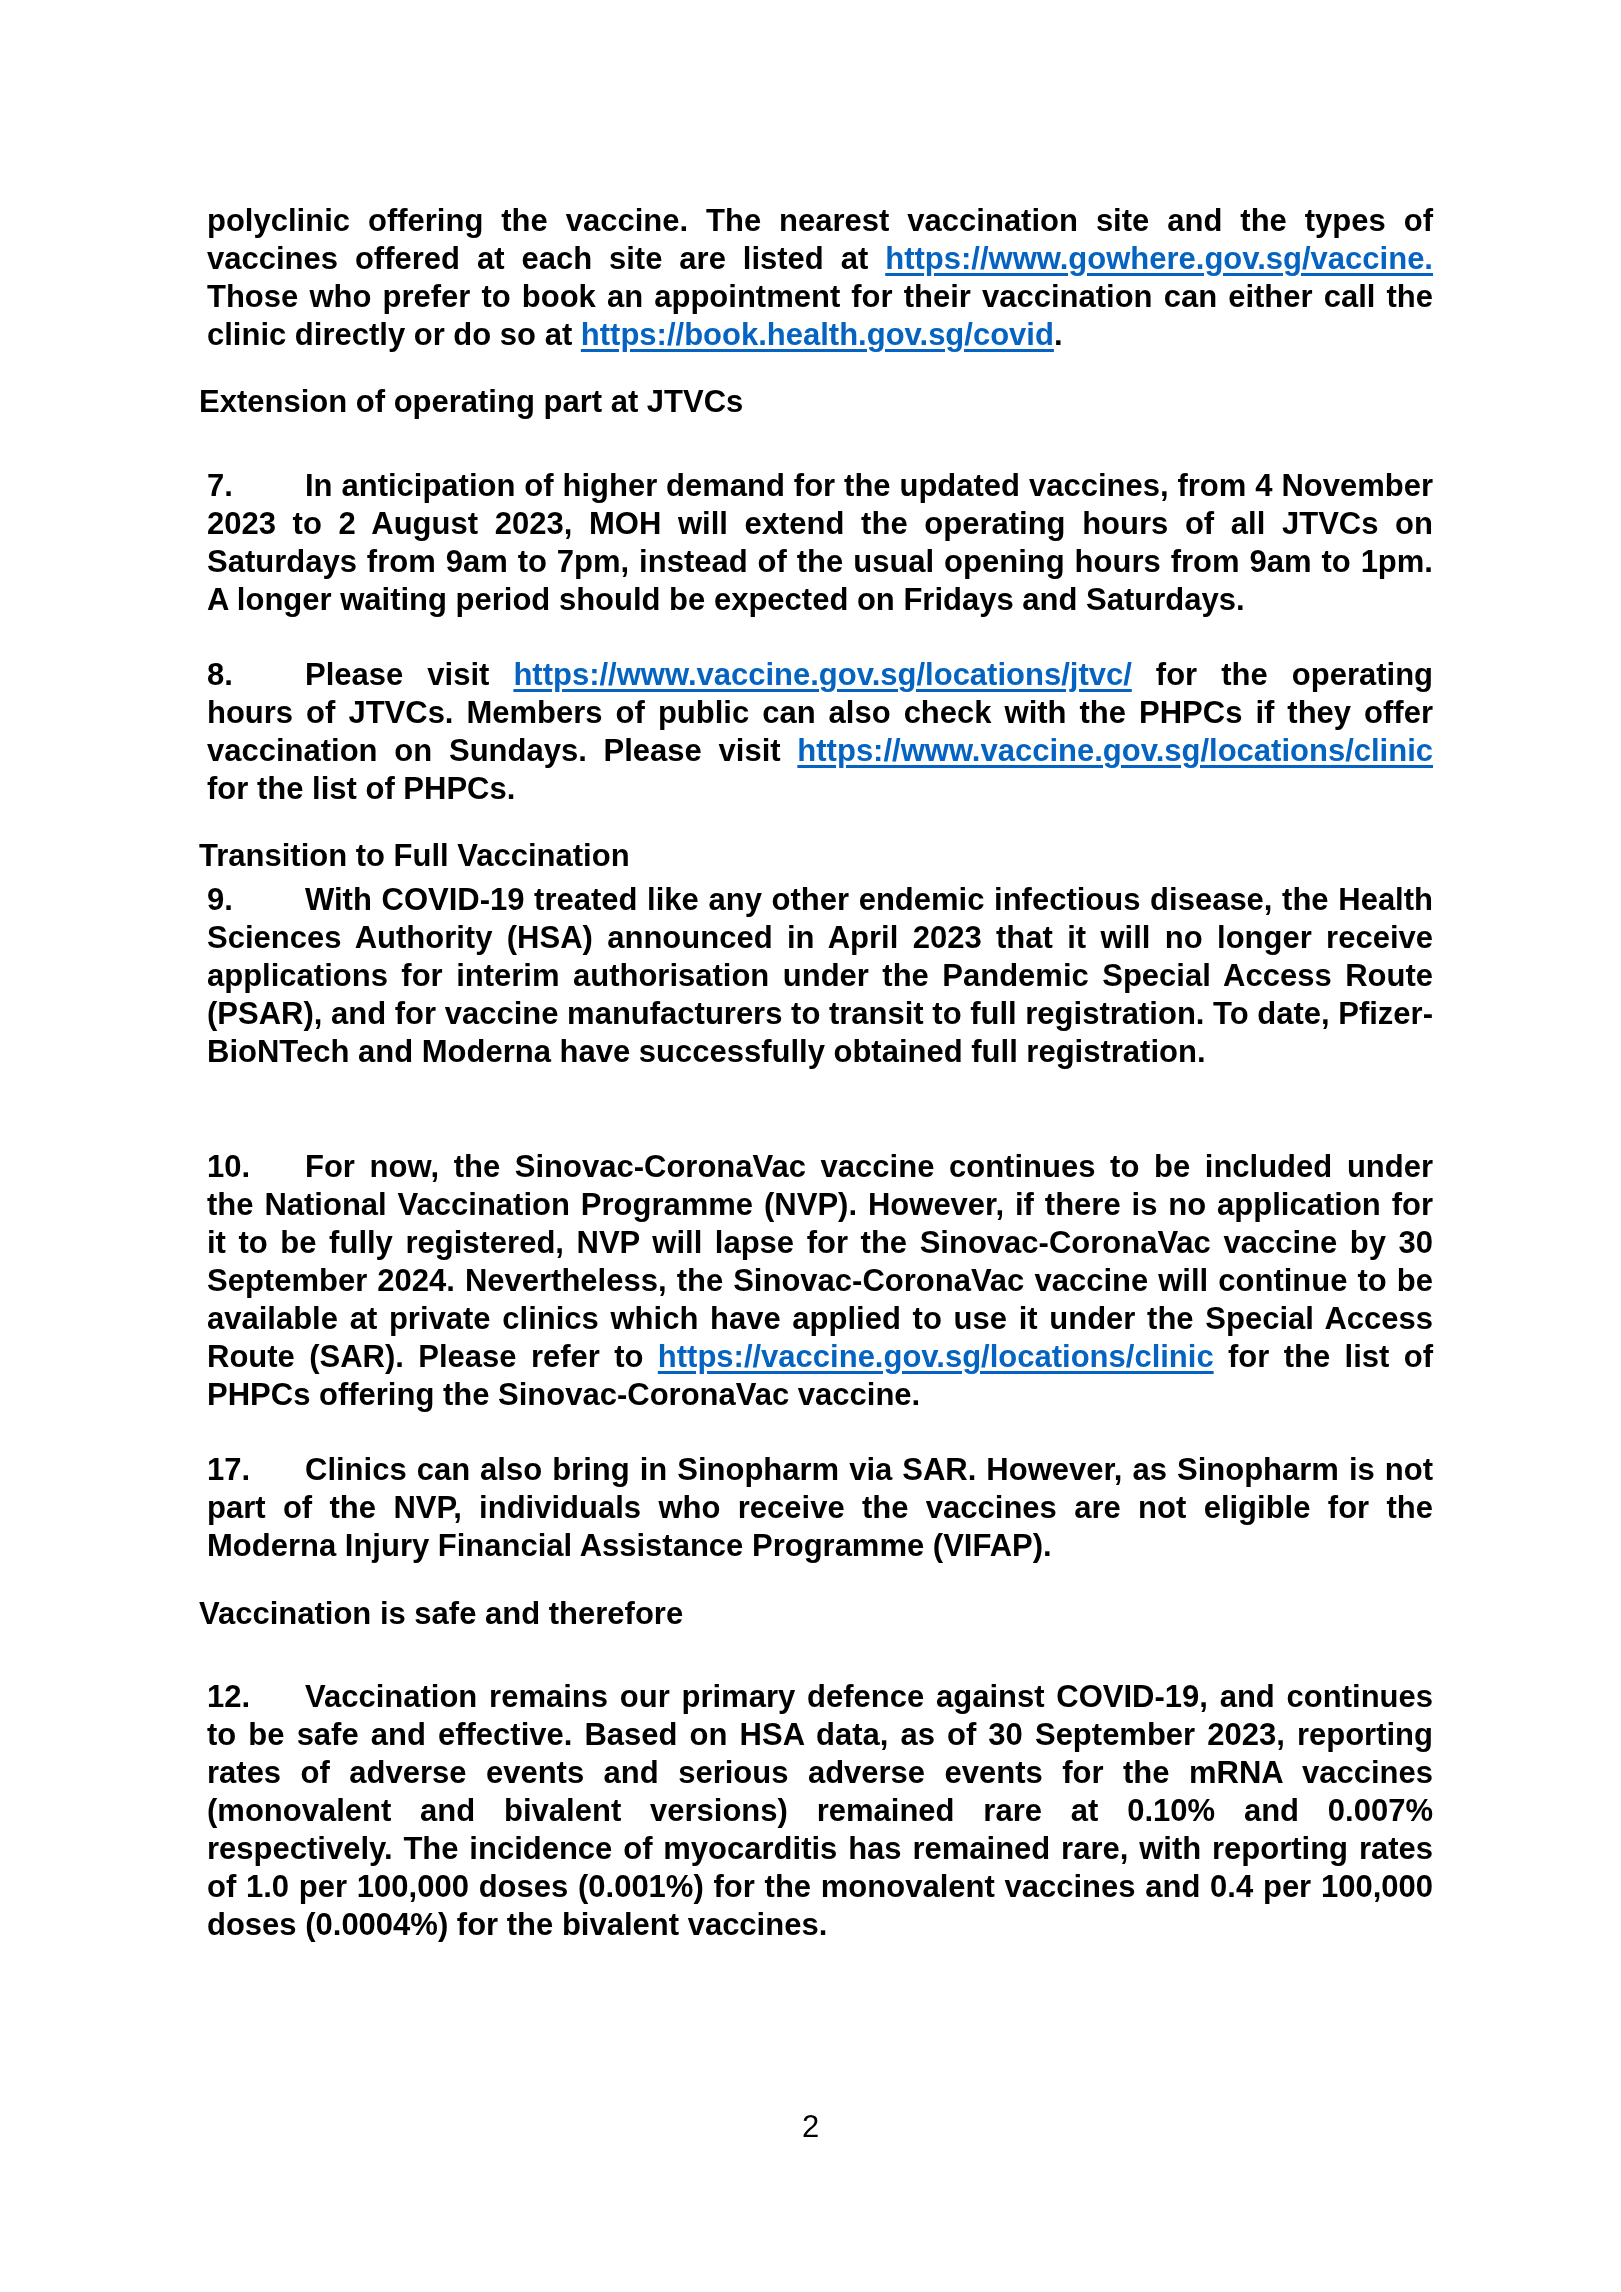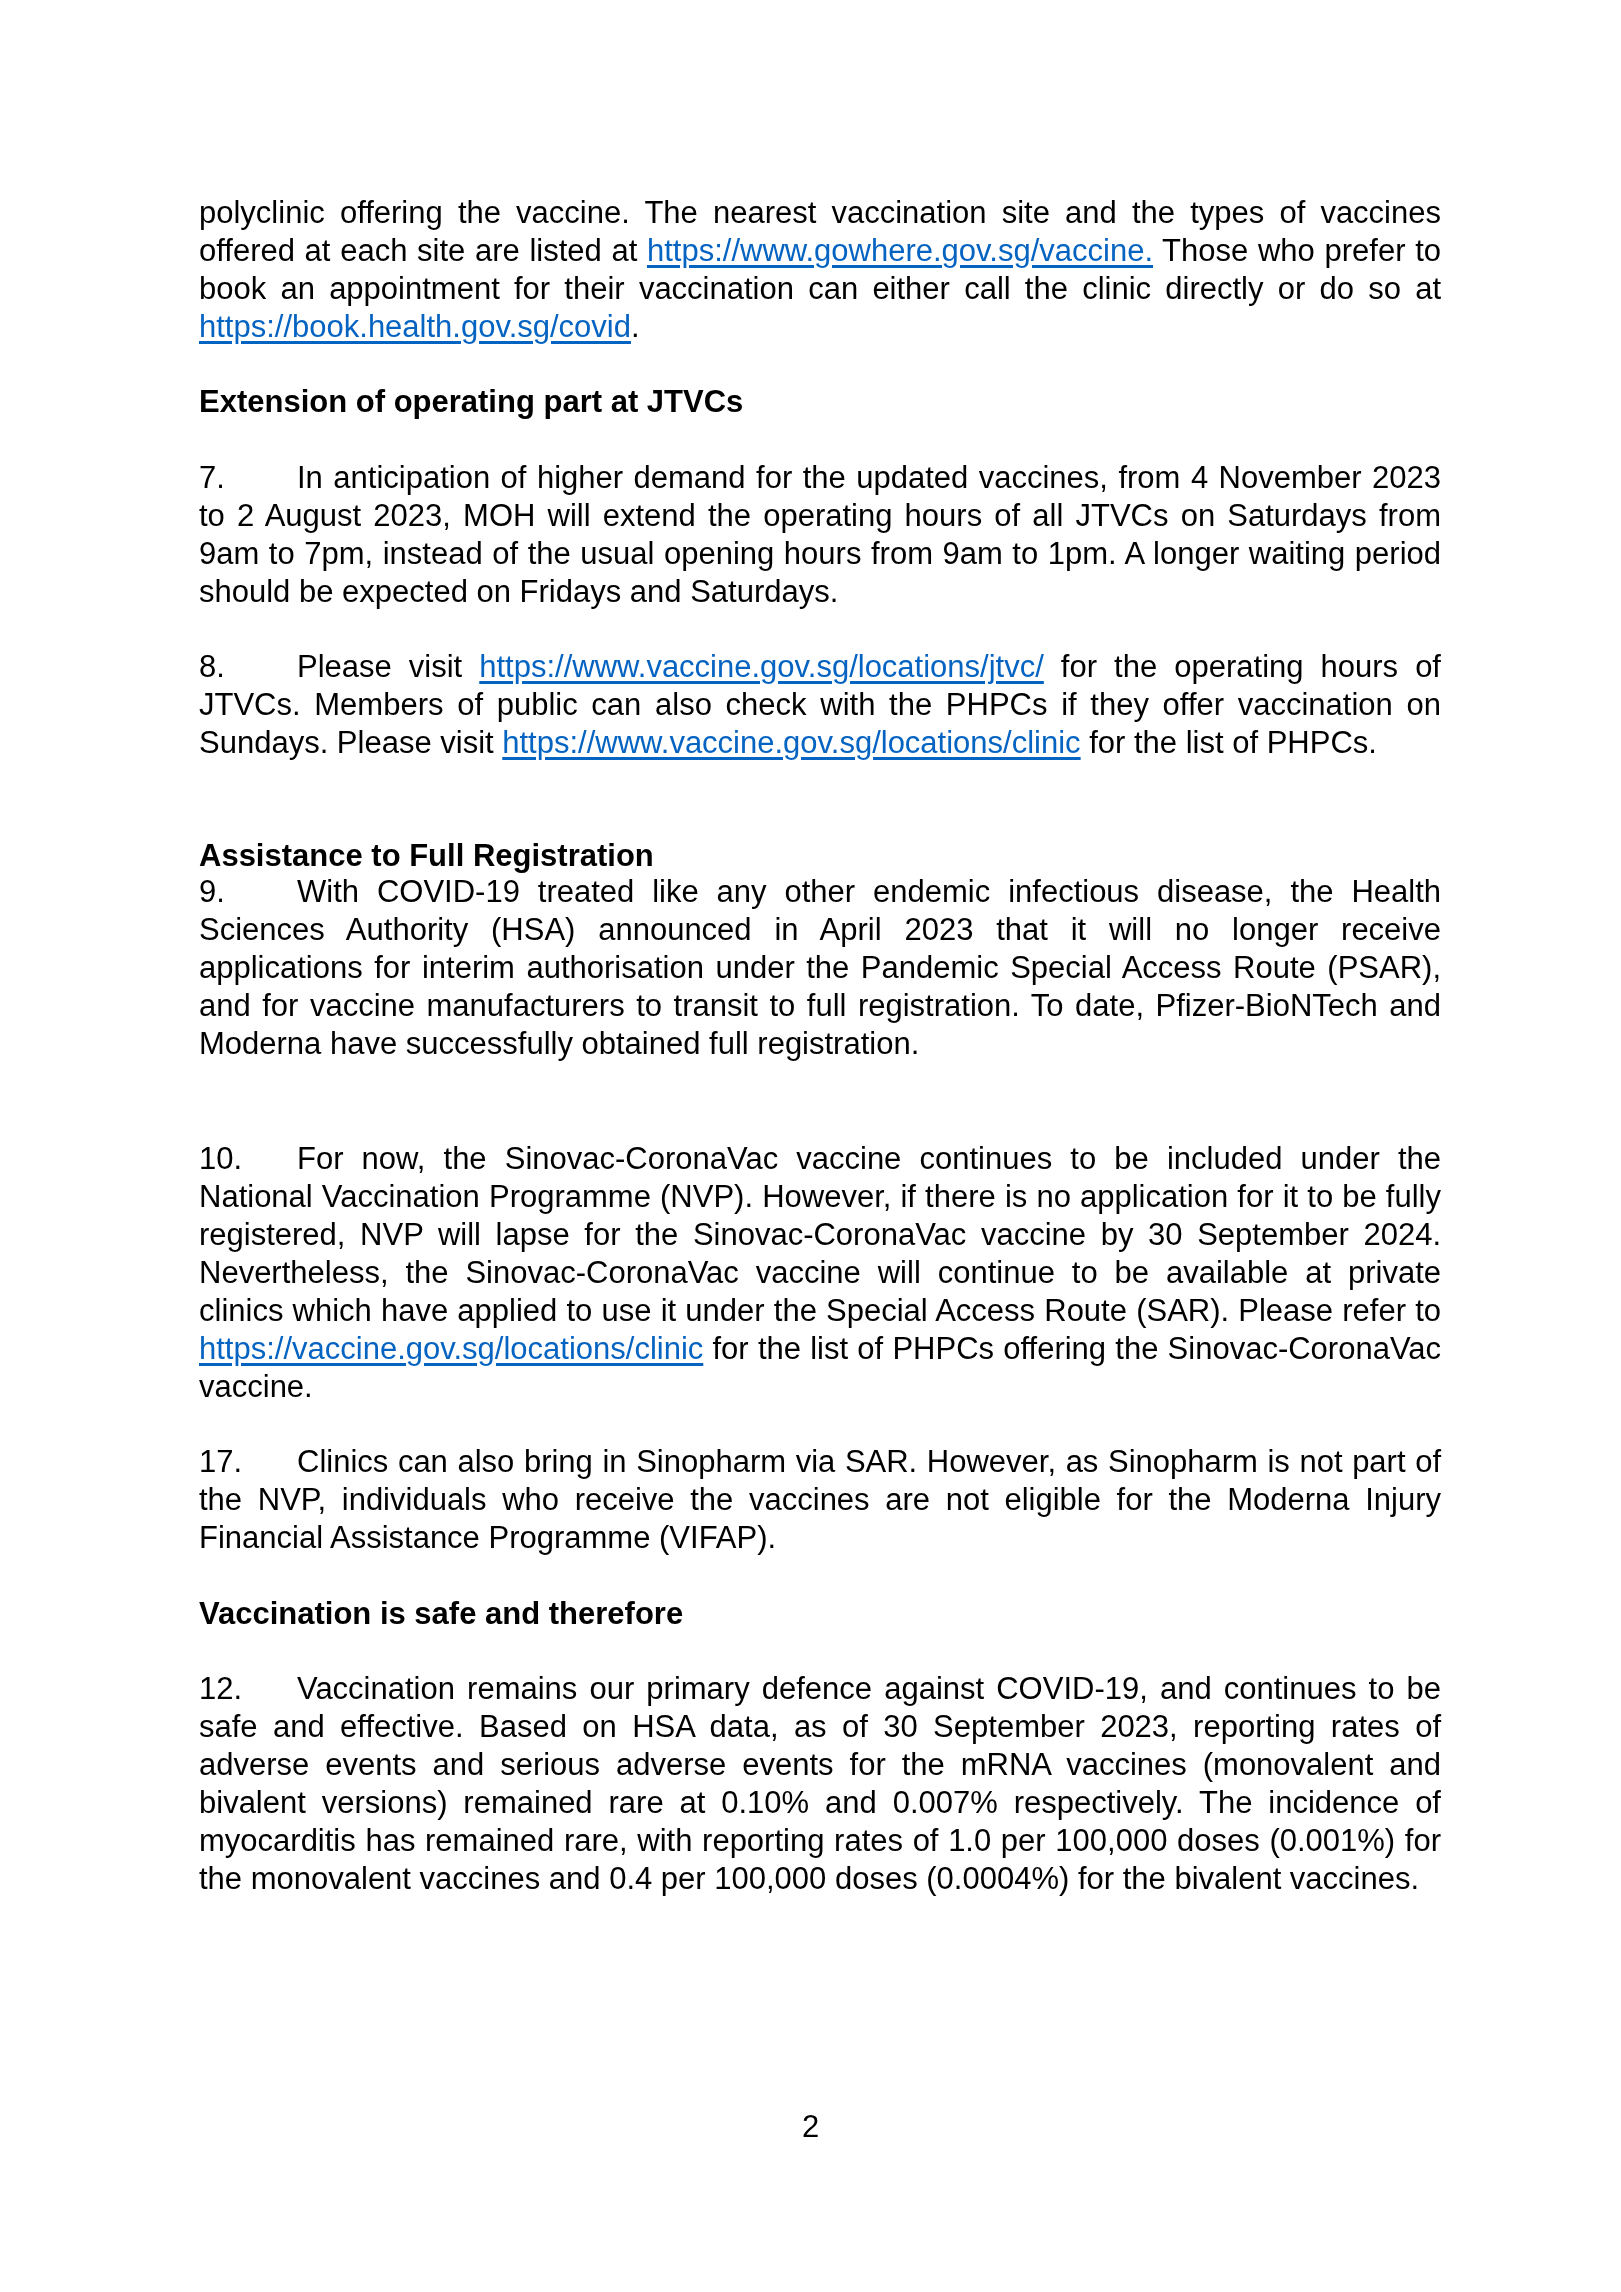--- a/index.html
+++ b/index.html
@@ -7,21 +7,21 @@
   .page {
     position: absolute; left: 0; top: 0; width: 1621px; height: 2293px;
     background: #ffffff;
   }
   .text {
     position: absolute; left: 199px; width: 1242px;
     font-family: "Liberation Sans", sans-serif;
     font-size: 31px; line-height: 38px; color: #000000;
     text-align: justify;
   }
-  .para { margin: 0; text-align: justify; }
+  .para { margin: 8px; text-align: justify; font-weight: bold; }
   .heading { font-weight: bold; margin: 0; text-align: left; }
   .num { display: inline-block; width: 98px; }
   a.link { color: #0563C1; text-decoration: underline; text-underline-offset: 3.9px; }
   .last-left { text-align-last: left; }
   .block { position: absolute; left: 199px; width: 1242px; }
   .page-number {
     position: absolute; left: 0; width: 1621px; top: 2109px;
     text-align: center; font-family: "Liberation Sans", sans-serif;
     font-size: 31px; color: #000;
   }
@@ -43,21 +43,21 @@
 
   <div class="block text" style="top:459px;">
     <p class="para last-left"><span class="num">7.</span><span>In anticipation of higher demand for the updated vaccines, from 4 November 2023 to 2 August 2023, MOH will extend the operating hours of all JTVCs on Saturdays from 9am to 7pm, instead of the usual opening hours from 9am to 1pm. A longer waiting period should be expected on Fridays and Saturdays.</span></p>
   </div>
 
   <div class="block text" style="top:648px;">
     <p class="para last-left"><span class="num">8.</span><span>Please visit </span><a class="link" style="color: rgb(5, 99, 193);">https://www.vaccine.gov.sg/locations/jtvc/</a><span> for the operating hours of JTVCs. Members of public can also check with the PHPCs if they offer vaccination on Sundays. Please visit </span><a class="link" style="color: rgb(5, 99, 193);">https://www.vaccine.gov.sg/locations/clinic</a><span> for the list of PHPCs.</span></p>
   </div>
 
   <div class="block text" style="top:837px;">
-    <p class="heading">Assistance to Full Registration</p>
+    <p class="heading">Transition to Full Vaccination</p>
   </div>
 
   <div class="block text" style="top:873px;">
     <p class="para last-left"><span class="num">9.</span><span>With COVID-19 treated like any other endemic infectious disease, the Health Sciences Authority (HSA) announced in April 2023 that it will no longer receive applications for interim authorisation under the Pandemic Special Access Route (PSAR), and for vaccine manufacturers to transit to full registration. To date, Pfizer-BioNTech and Moderna have successfully obtained full registration.</span></p>
   </div>
 
   <div class="block text" style="top:1140px;">
     <p class="para last-left"><span class="num">10.</span><span>For now, the Sinovac-CoronaVac vaccine continues to be included under the National Vaccination Programme (NVP). However, if there is no application for it to be fully registered, NVP will lapse for the Sinovac-CoronaVac vaccine by 30 September 2024. Nevertheless, the Sinovac-CoronaVac vaccine will continue to be available at private clinics which have applied to use it under the Special Access Route (SAR). Please refer to </span><a class="link" style="color: rgb(5, 99, 193);">https://vaccine.gov.sg/locations/clinic</a><span> for the list of PHPCs offering the Sinovac-CoronaVac vaccine.</span></p>
   </div>
 

